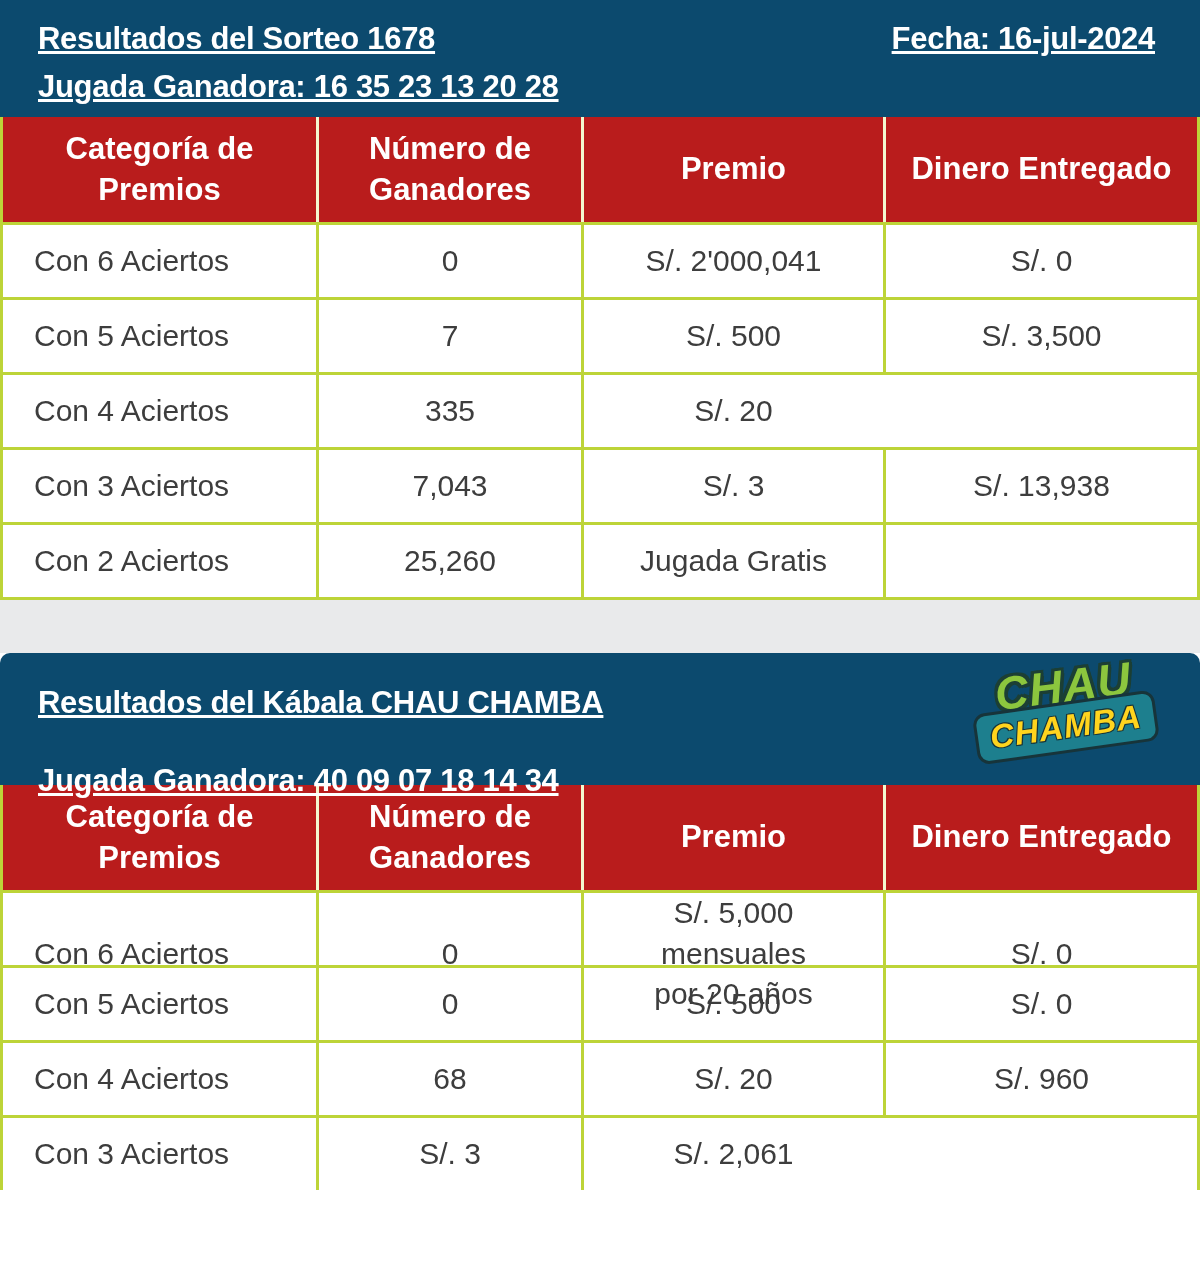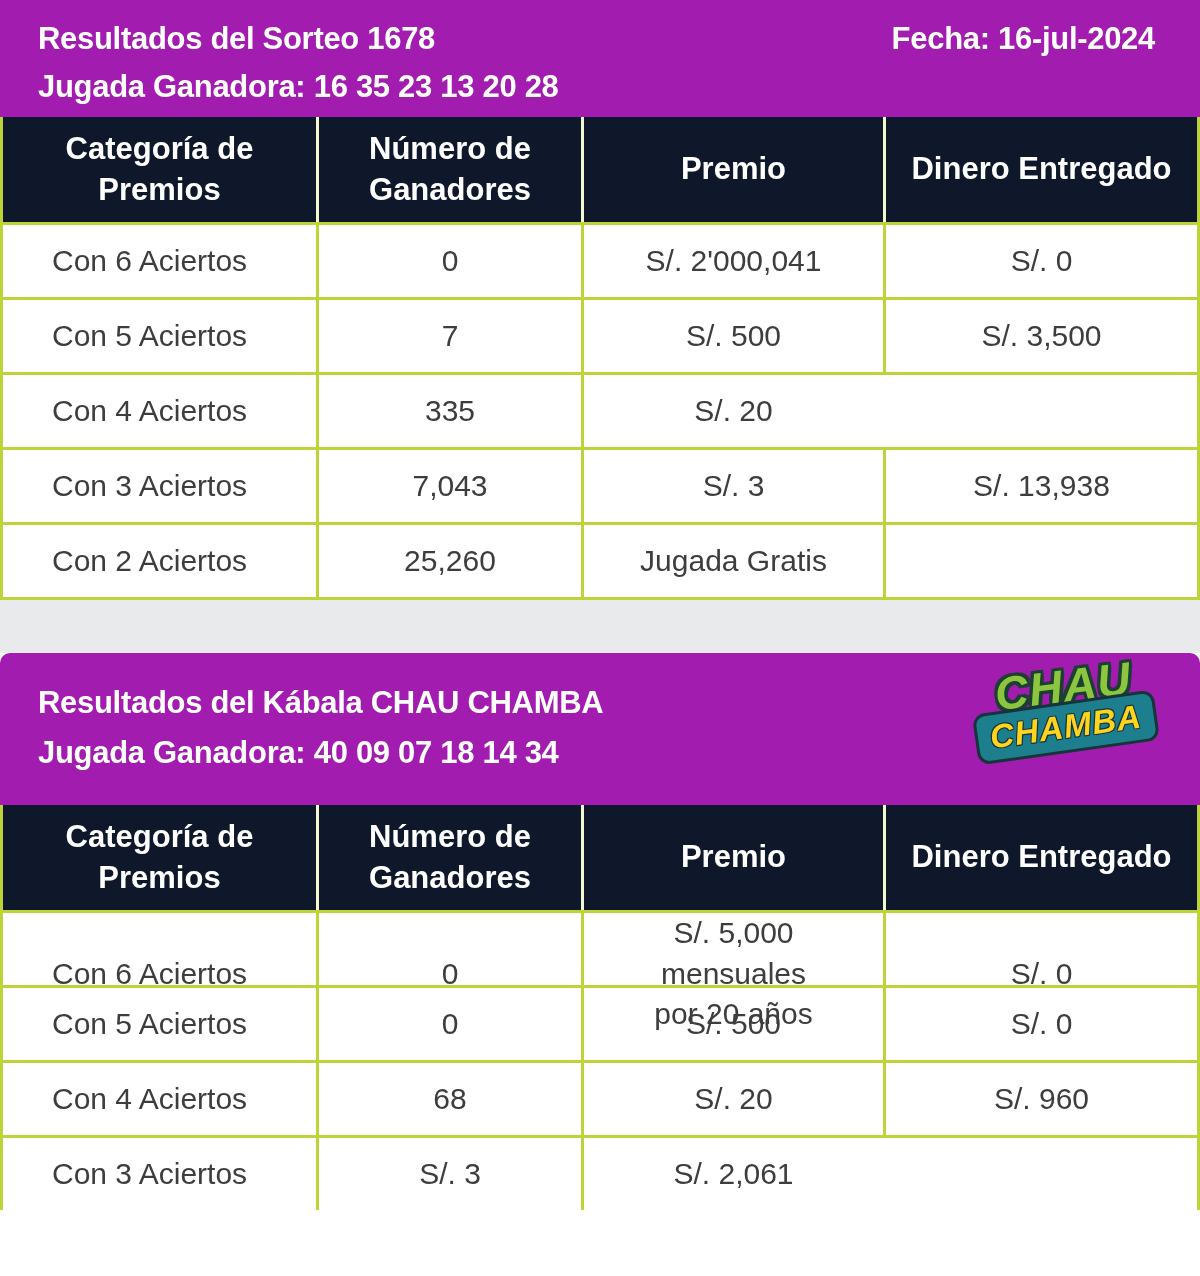--- a/index.html
+++ b/index.html
@@ -8,47 +8,48 @@
     width: 1200px;
     height: 1276px;
     overflow: hidden;
     background: #ffffff;
     font-family: "Liberation Sans", sans-serif;
     color: #3d3d3d;
   }
 
   
   .banner {
-    background: #a21caf;
+    background: #0c4a6e;
     color: #ffffff;
     font-weight: bold;
     font-size: 31px;
     letter-spacing: -0.3px;
+    text-decoration: underline;
   }
   .banner-1 {
     height: 117px;
     padding: 16px 45px 0 38px;
   }
   .banner-1 .line1 {
     display: flex;
     justify-content: space-between;
     align-items: baseline;
     line-height: 46px;
   }
   .banner-1 .line2 { line-height: 50px; }
 
   .banner-2 {
-    height: 152px;
+    height: 132px;
     margin-top: 0;
     border-radius: 10px 10px 0 0;
     padding: 26px 45px 0 38px;
     position: relative;
   }
   .banner-2 .line1 { line-height: 48px; }
-  .banner-2 .line2 { line-height: 52px; }
+  .banner-2 .line2 { line-height: 52px; margin-top: 28px; }
 
   
   .logo {
     position: absolute;
     right: 28px;
     top: 10px;
     width: 215px;
     text-align: center;
     transform: rotate(-4deg);
     line-height: 1;
@@ -88,21 +89,21 @@
   .tbl {
     width: 1200px;
     border-left: 3px solid #bdd438;
     border-right: 3px solid #bdd438;
   }
   .tbl-1 { border-bottom: 3px solid #bdd438; }
 
   .t-head {
     display: grid;
     grid-template-columns: 313px 265px 302px 314px;
-    background: #0f172a;
+    background: #b91c1c;
     height: 105px;
   }
   .t-head .t-cell {
     color: #ffffff;
     font-weight: bold;
     font-size: 31px;
     line-height: 1.3;
     display: flex;
     align-items: center;
     justify-content: center;
@@ -125,21 +126,21 @@
     align-items: center;
     justify-content: center;
     text-align: center;
     white-space: pre-line;
     line-height: 1.35;
   }
   .t-row .t-cell + .t-cell { border-left: 3px solid #bdd438; }
   .t-row .t-cell.cat {
     justify-content: flex-start;
     text-align: left;
-    padding-left: 49px;
+    padding-left: 31px;
   }
 
   
   .spacer {
     height: 53px;
     background: #e9eaeb;
   }
 </style>
 </head>
 <body>

